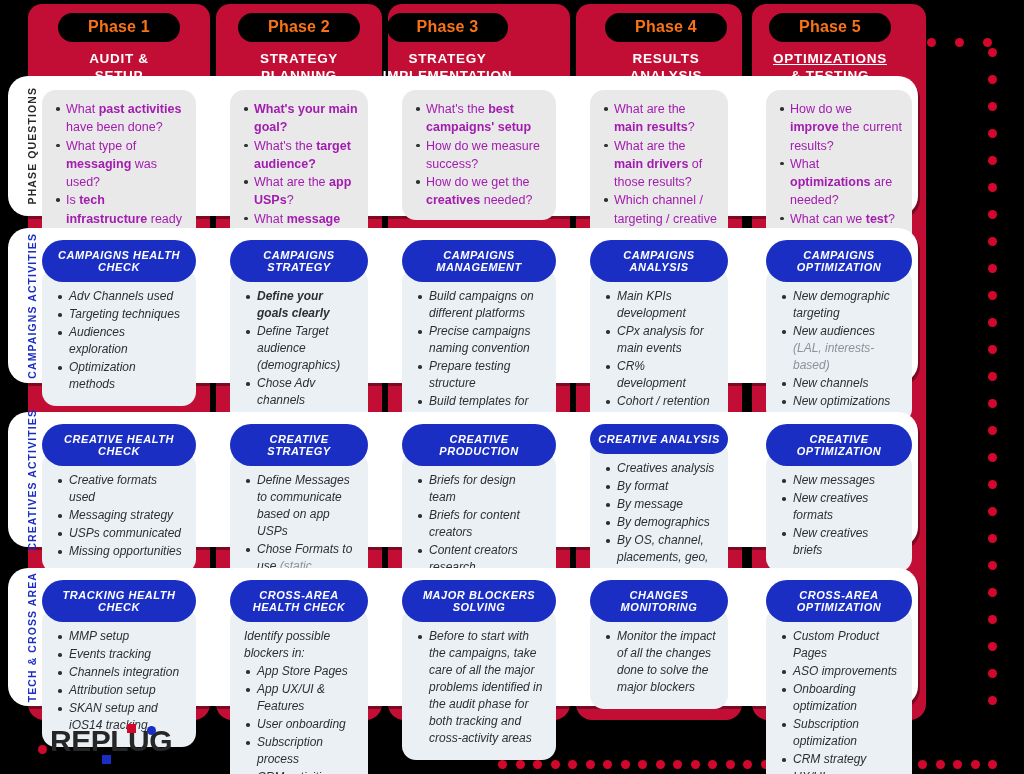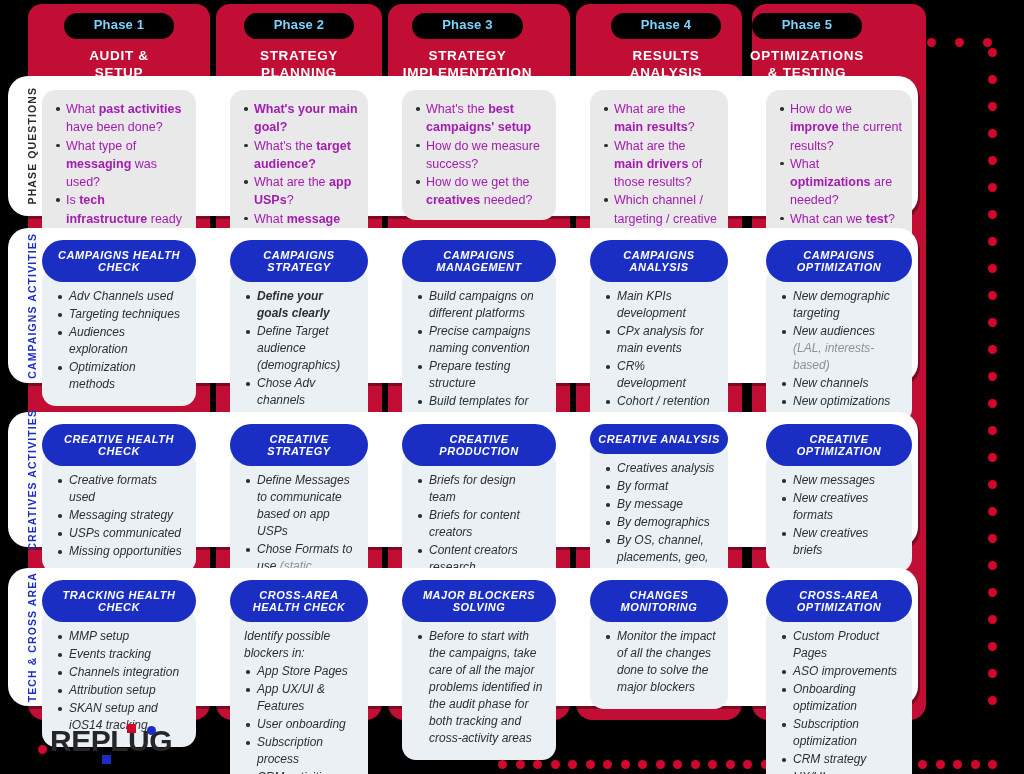--- a/index.html
+++ b/index.html
@@ -23,23 +23,23 @@
   .phase-head {
     position: absolute;
     z-index: 3;
     text-align: center;
     color: #fff;
     padding-top: 9px;
   }
   .phase-pill {
     display: inline-block;
     background: #000;
-    color: #7dd3fc;
+    color: #f97316;
     border-radius: 999px;
-    font-size: 13px;
+    font-size: 16px;
     font-weight: bold;
     letter-spacing: .2px;
     padding: 5px 30px 6px;
     line-height: 1.15;
   }
   .phase-sub {
     margin-top: 9px;
     font-size: 13.5px;
     font-weight: bold;
     letter-spacing: .7px;
@@ -186,23 +186,23 @@
       <div class="col-band" style="left: 28px; top: 4px; width: 182px; height: 716px;"></div>
       <div class="col-band" style="left: 216px; top: 4px; width: 166px; height: 716px;"></div>
       <div class="col-band" style="left: 388px; top: 4px; width: 182px; height: 716px;"></div>
       <div class="col-band" style="left: 576px; top: 4px; width: 166px; height: 716px;"></div>
       <div class="col-band" style="left: 752px; top: 4px; width: 174px; height: 716px;"></div>
     </div>
 
   <div id="phase-heads">
       <div class="phase-head" style="left: 28px; top: 4px; width: 182px;"><div class="phase-pill">Phase 1</div><div class="phase-sub">AUDIT &amp;<br>SETUP</div></div>
       <div class="phase-head" style="left: 216px; top: 4px; width: 166px;"><div class="phase-pill">Phase 2</div><div class="phase-sub">STRATEGY<br>PLANNING</div></div>
-      <div class="phase-head" style="left: 388px; top: 4px; width: 159px;"><div class="phase-pill">Phase 3</div><div class="phase-sub">STRATEGY<br>IMPLEMENTATION</div></div>
+      <div class="phase-head" style="left: 368px; top: 4px; width: 159px;"><div class="phase-pill">Phase 3</div><div class="phase-sub">STRATEGY<br>IMPLEMENTATION</div></div>
       <div class="phase-head" style="left: 576px; top: 4px; width: 180px;"><div class="phase-pill">Phase 4</div><div class="phase-sub">RESULTS<br>ANALYSIS</div></div>
-      <div class="phase-head" style="left: 720px; top: 4px; width: 174px;"><div class="phase-pill">Phase 5</div><div class="phase-sub">OPTIMIZATIONS<br>&amp; TESTING</div></div>
+      <div class="phase-head" style="left: 743px; top: 4px; width: 174px; text-decoration: underline;"><div class="phase-pill">Phase 5</div><div class="phase-sub">OPTIMIZATIONS<br>&amp; TESTING</div></div>
     </div>
 
   <div id="rows">
       <div class="row-panel" style="left: 8px; top: 76px; width: 910px; height: 140px;">
         <div class="row-label dark">
           <span>PHASE QUESTIONS</span>
         </div>
         <div class="q-card" style="left: 34px; top: 14px; width: 154px;">
           <ul>
             <li>What <b>past activities</b> have been done?</li>

